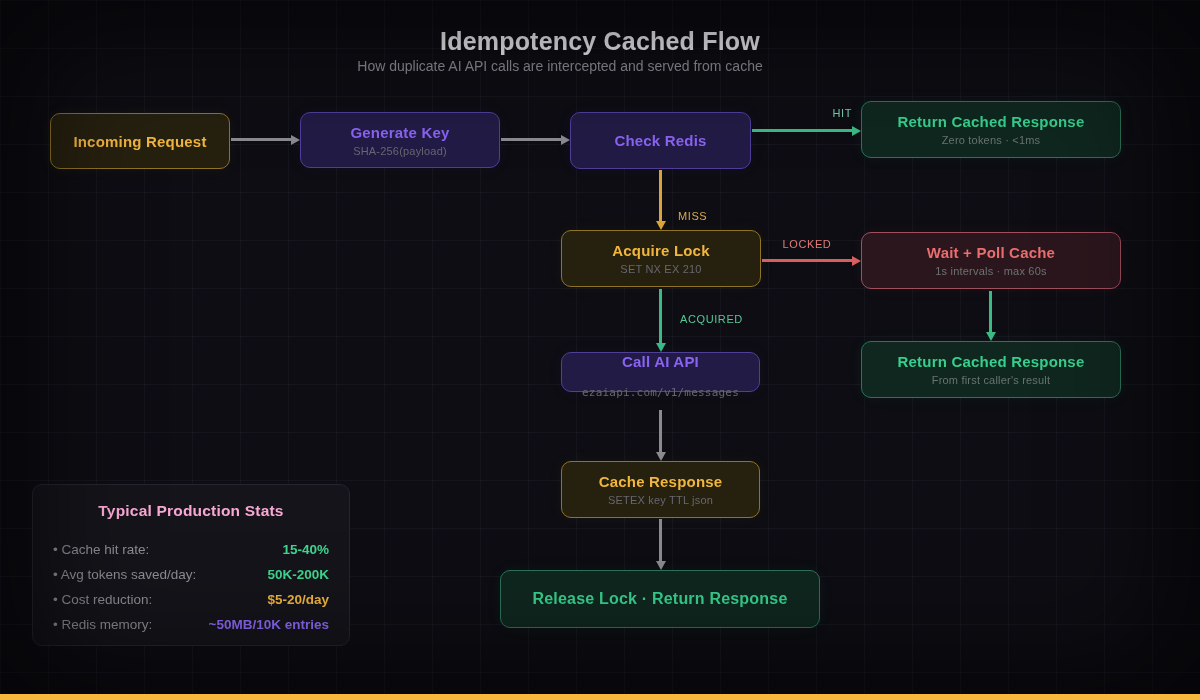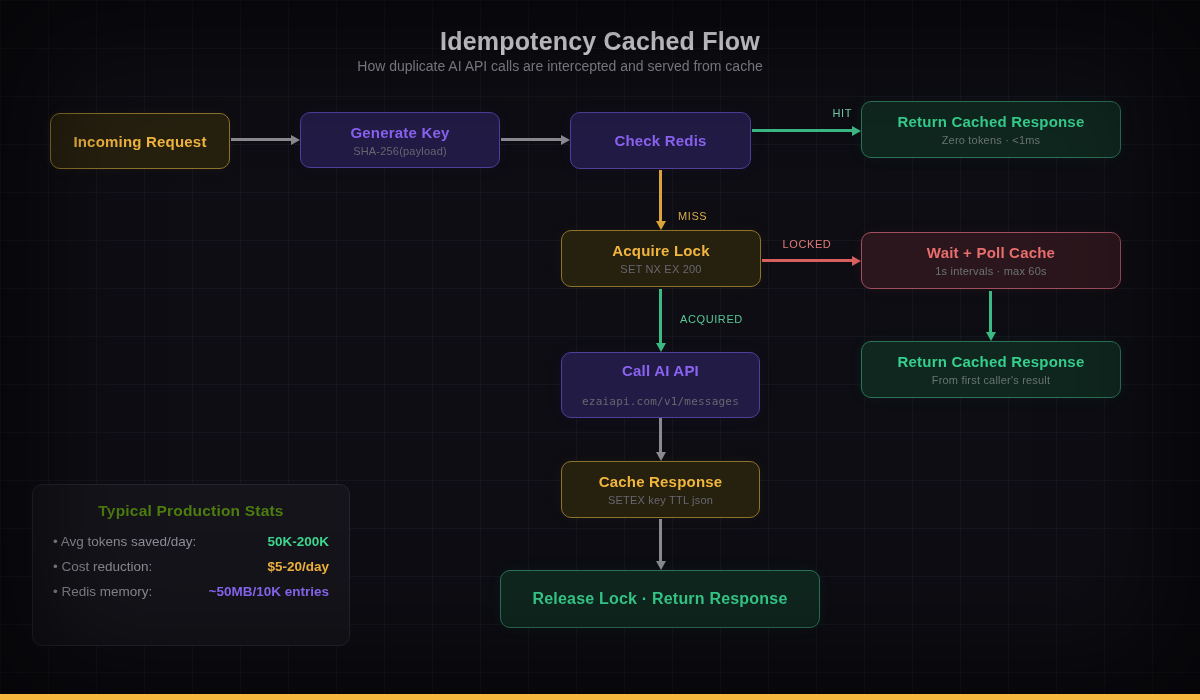--- a/index.html
+++ b/index.html
@@ -37,21 +37,21 @@
   .red    { background:#2c161d; border-color:#a04f5e; box-shadow:0 0 16px rgba(230,100,100,0.06); }
   .red    .node-title { color:#e96e6e; }
   .green  .node-sub, .red .node-sub { color:#6b746f; }
 
   .n-incoming  { left:50px;  top:113px; width:180px; height:56px; }
   .n-genkey    { left:300px; top:112px; width:200px; height:56px; }
   .n-checkredis{ left:570px; top:112px; width:181px; height:57px; }
   .n-return1   { left:861px; top:101px; width:260px; height:57px; }
   .n-acquire   { left:561px; top:230px; width:200px; height:57px; }
   .n-waitpoll  { left:861px; top:232px; width:260px; height:57px; }
-  .n-callapi   { left:561px; top:352px; width:199px; height:66px; }
+  .n-callapi   { left:561px; top:352px; width:199px; height:40px;justify-content:space-between; }
   .n-return2   { left:861px; top:341px; width:260px; height:57px; }
   .n-cacheresp { left:561px; top:461px; width:199px; height:57px; }
   .n-release   { left:500px; top:570px; width:320px; height:58px; }
   .n-release .node-title { font-size:16px; }
 
   
   .edge { position:absolute; z-index:1; }
   .edge-h { height:3px; background:currentColor; }
   .edge-h::after { content:""; position:absolute; right:-9px; top:50%; transform:translateY(-50%);
     border-top:5.5px solid transparent; border-bottom:5.5px solid transparent; border-left:9px solid currentColor; }
@@ -75,21 +75,21 @@
 
   .edge-label { position:absolute; font-size:11px; letter-spacing:0.6px; z-index:2; }
   .l-hit      { left:752px; top:107px; width:100px; text-align:right; color:#76cfa6; }
   .l-miss     { left:678px; top:210px; color:#d9a94f; }
   .l-locked   { left:758px; top:238px; width:98px; text-align:center; color:#e37c78; }
   .l-acquired { left:680px; top:313px; color:#57c795; }
 
   
   .stats { position:absolute; left:32px; top:484px; width:318px; height:162px;
     background:#14141a; border:1px solid #25252f; border-radius:10px; padding:17px 20px 16px; z-index:2; }
-  .stats-title { text-align:center; color:#4d7c0f; font-size:15.5px; font-weight:700; margin-bottom:14px; letter-spacing:0.2px; }
+  .stats-title { text-align:center; color:#f9a8d4; font-size:15.5px; font-weight:700; margin-bottom:22px; letter-spacing:0.2px; }
   .stat-row { display:flex; justify-content:space-between; align-items:baseline; font-size:13.5px; margin-bottom:10px; }
   .stat-label { color:#8d8d95; }
   .stat-value { font-weight:700; }
   .v-green  { color:#3fd68f; }
   .v-amber  { color:#f0b43c; }
   .v-purple { color:#8b68f5; }
 
   .bottom-bar { position:absolute; left:0; bottom:0; width:1200px; height:6px; background:#f6b93e; z-index:6; }
 </style>
 </head>
@@ -110,21 +110,21 @@
   <div class="node purple n-checkredis">
     <div class="node-title">Check Redis</div>
   </div>
   <div class="node green n-return1">
     <div class="node-title">Return Cached Response</div>
     <div class="node-sub">Zero tokens · &lt;1ms</div>
   </div>
 
   <div class="node amber n-acquire">
     <div class="node-title">Acquire Lock</div>
-    <div class="node-sub">SET NX EX 200</div>
+    <div class="node-sub">SET NX EX 210</div>
   </div>
   <div class="node red n-waitpoll">
     <div class="node-title">Wait + Poll Cache</div>
     <div class="node-sub">1s intervals · max 60s</div>
   </div>
 
   <div class="node purple n-callapi">
     <div class="node-title">Call AI API</div>
     <div class="node-sub mono">ezaiapi.com/v1/messages</div>
   </div>
@@ -153,20 +153,24 @@
   <div class="edge edge-v c-gray e9"></div>
 
   <div class="edge-label l-hit">HIT</div>
   <div class="edge-label l-miss">MISS</div>
   <div class="edge-label l-locked">LOCKED</div>
   <div class="edge-label l-acquired">ACQUIRED</div>
 
   <div class="stats">
     <div class="stats-title">Typical Production Stats</div>
     <div class="stat-row">
+      <span class="stat-label">• Cache hit rate:</span>
+      <span class="stat-value v-green">15-40%</span>
+    </div>
+    <div class="stat-row">
       <span class="stat-label">• Avg tokens saved/day:</span>
       <span class="stat-value v-green">50K-200K</span>
     </div>
     <div class="stat-row">
       <span class="stat-label">• Cost reduction:</span>
       <span class="stat-value v-amber">$5-20/day</span>
     </div>
     <div class="stat-row">
       <span class="stat-label">• Redis memory:</span>
       <span class="stat-value v-purple">~50MB/10K entries</span>

